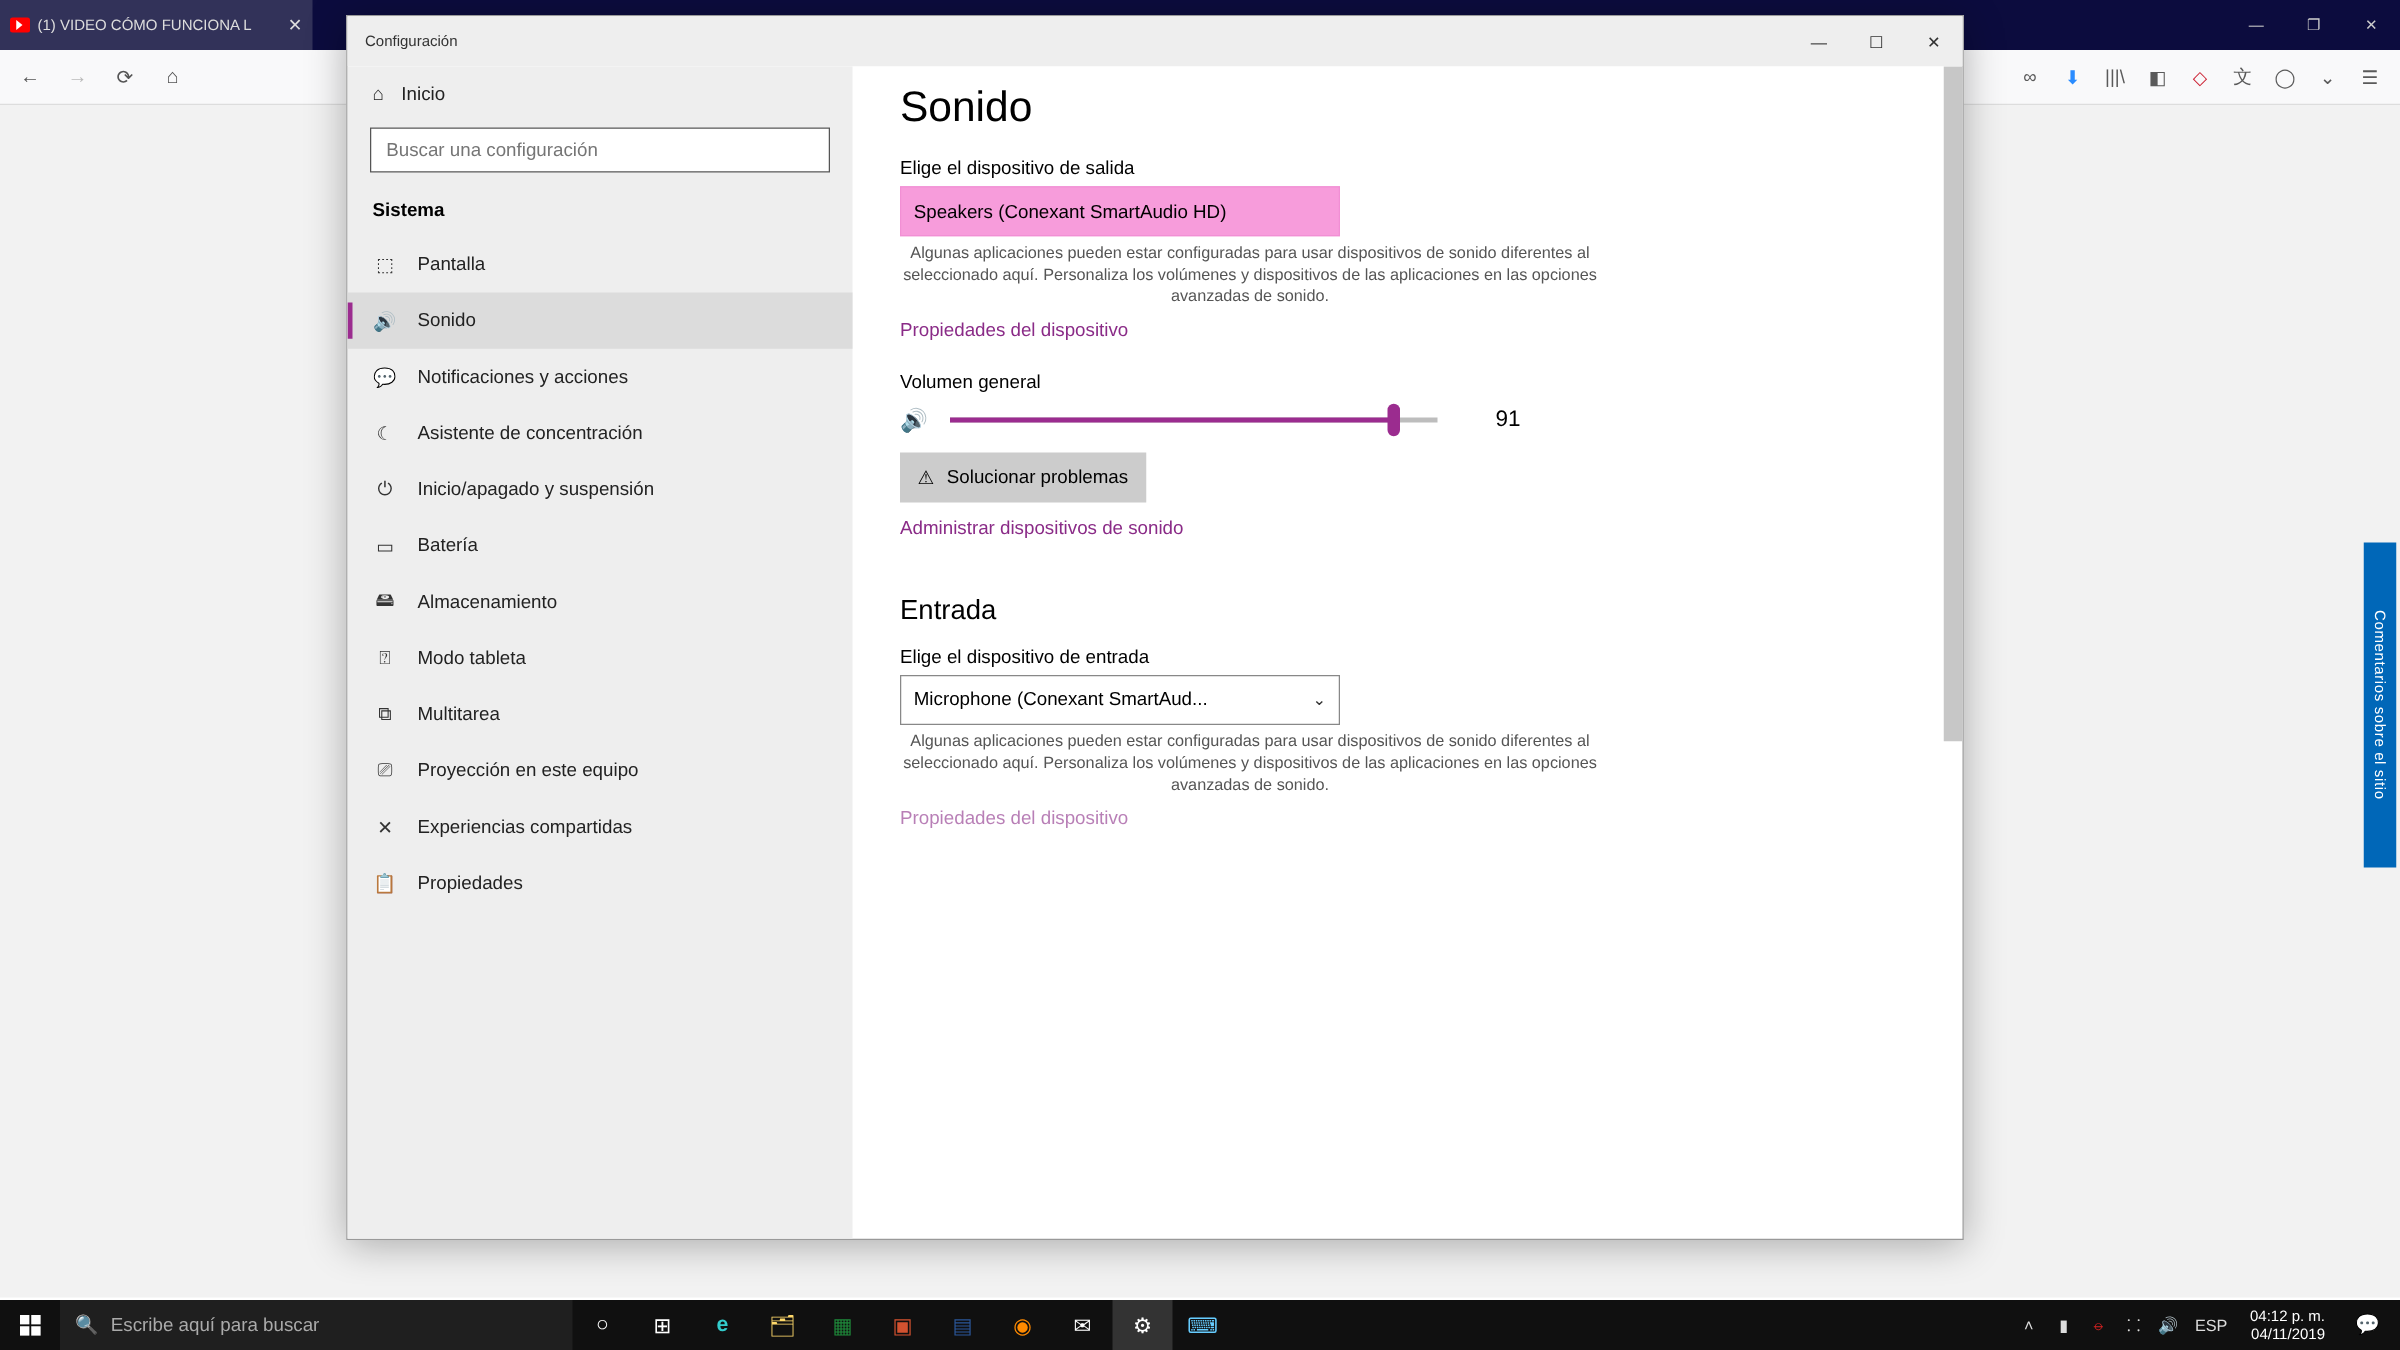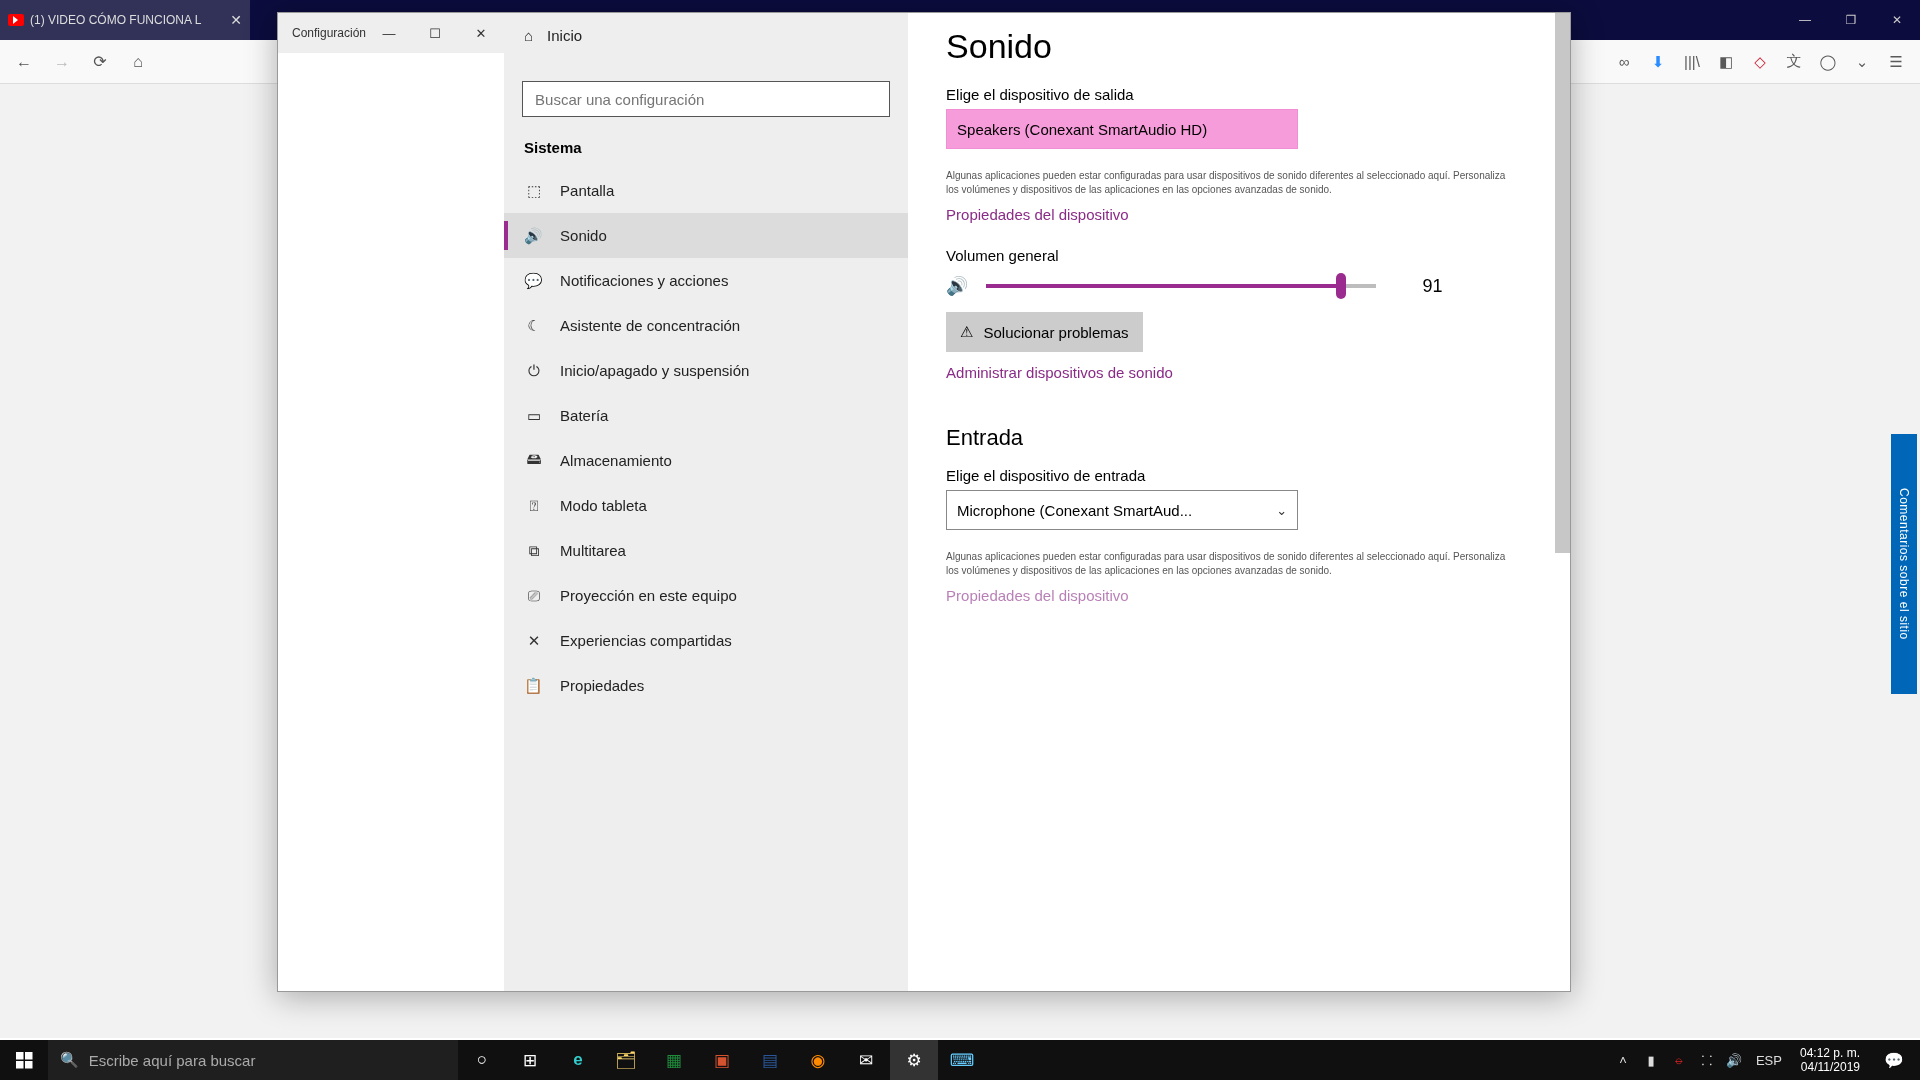--- a/index.html
+++ b/index.html
@@ -29,47 +29,47 @@
 .chk { width:18px; height:18px; border:1px solid #666; }
 .editor-toolbar { display:flex; border:1px solid #ccc; margin-left:40px; width:700px; background:#f7f7f7; }
 .et-btn { width:28px; height:28px; display:flex; align-items:center; justify-content:center; border-right:1px solid #ddd; font-size:14px; }
 .editor-body { border:1px solid #ccc; border-top:none; margin-left:40px; width:700px; padding:10px; font-size:15px; line-height:1.35; color:#000; }
 .redwav { text-decoration:underline wavy #d00; }
 
 
 .feedback-tab { position:absolute; right:3px; top:434px; width:26px; height:260px; background:#0067b8; color:#fff; font-size:12px; writing-mode:vertical-rl; text-align:center; display:flex; align-items:center; justify-content:center; letter-spacing:0.5px; }
 
 
-.settings-window { position:absolute; left:277px; top:12px; width:1294px; height:980px; background:#fff; border:1px solid #999; box-shadow:0 5px 30px rgba(0,0,0,0.3); display:flex; flex-direction:row; }
+.settings-window { position:absolute; left:277px; top:12px; width:1294px; height:980px; background:#fff; border:1px solid #999; box-shadow:0 5px 30px rgba(0,0,0,0.3); display:flex; flex-direction:column; }
 .sw-titlebar { height:40px; display:flex; align-items:center; background:#eee; }
 .sw-title { padding-left:14px; font-size:12px; color:#333; }
 .sw-winbtns { margin-left:auto; display:flex; }
 .sw-winbtn { width:46px; height:40px; display:flex; align-items:center; justify-content:center; font-size:13px; color:#333; }
 .sw-body { flex:1; display:flex; overflow:hidden; }
 .sidebar { width:404px; background:#eee; display:flex; flex-direction:column; }
 .home-row { display:flex; align-items:center; gap:14px; padding:14px 20px 10px 20px; font-size:15px; color:#222; }
 .search-wrap { margin:8px 18px 18px 18px; }
-.search-input { width:100%; height:36px; border:1px solid #555; background:#fff; font-size:15px; padding:0 24px 0 12px; outline:none;margin-top:19px; }
+.search-input { width:100%; height:36px; border:1px solid #555; background:#fff; font-size:15px; padding:0 24px 0 12px; outline:none; }
 .search-icn { float:right; margin-top:-28px; margin-right:10px; color:#666; font-size:13px; }
 .cat-title { font-weight:600; font-size:15px; padding:4px 36px 12px 20px; }
 .nav-items { display:flex; flex-direction:column; }
 .nav-item { display:flex; align-items:center; gap:16px; padding:0 20px; height:45px; font-size:15px; color:#222; position:relative; }
 .nav-item.selected { background:#dcdcdc; }
 .nav-item.selected::before { content:""; position:absolute; left:0; top:8px; bottom:8px; width:4px; background:#9b2c8f; }
 .nav-icon { width:20px; height:20px; display:flex; align-items:center; justify-content:center; color:#333; font-size:15px; }
 
 .main { flex:1; padding:14px 38px 0 38px; overflow:hidden; position:relative; }
 .main h1 { font-size:34px; font-weight:500; margin-bottom:20px; }
 .main h2 { font-size:22px; font-weight:500; margin:4px 0 16px 0; }
 .lbl { font-size:15px; margin-bottom:6px; }
 .dropdown { width:352px; height:40px; border:1px solid #888; display:flex; align-items:center; padding:0 10px; font-size:15px; position:relative; }
 .dropdown.highlight { background:#f7a7e0; border-color:#f7a7e0; background:linear-gradient(#f896db,#f896db); background:#f79cdb; background:#f7a7e0; background:#f896db; background:#f7a1df; background:#f58dd6; background:#f79fde; }
 .dropdown.highlight { background:#f79cdb; }
 .dd-chevron { position:absolute; right:10px; font-size:13px; color:#333; }
-.helper { font-size:10px; color:#555; max-width:560px; margin:20px 0 8px 0; line-height:1.35; }
+.helper { font-size:13px; color:#555; max-width:560px; margin:4px 0 8px 0; line-height:1.35;text-align:center; }
 .link { color:#006fc7; color:#8a2b87; font-size:15px; margin:2px 0 18px 0; display:inline-block; }
 .link { color:#8a2b87; }
 .vol-row { display:flex; align-items:center; gap:18px; margin:10px 0 6px 0; }
 .vol-icon { font-size:18px; color:#333; }
 .slider { position:relative; width:390px; height:24px; }
 .slider-track { position:absolute; top:50%; left:0; width:100%; height:4px; background:#bdbdbd; transform:translateY(-50%); }
 .slider-fill { position:absolute; top:50%; left:0; height:4px; background:#9b2c8f; transform:translateY(-50%); }
 .slider-thumb { position:absolute; top:50%; width:10px; height:26px; background:#9b2c8f; border-radius:5px; transform:translate(-50%,-50%); }
 .vol-value { font-size:18px; margin-left:28px; }
 .troubleshoot-btn { display:flex; align-items:center; gap:10px; background:#ccc; border:none; padding:0 14px; height:40px; font-size:15px; margin:14px 0 10px 0; }

